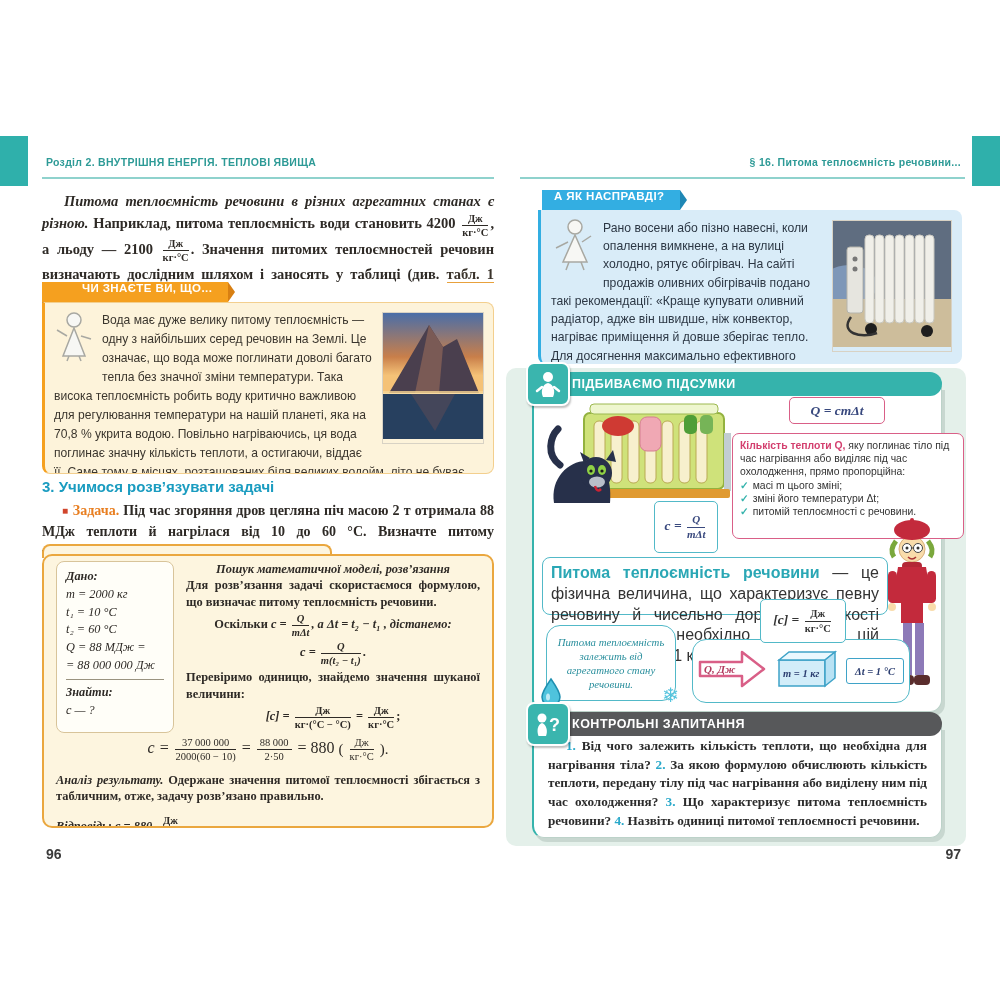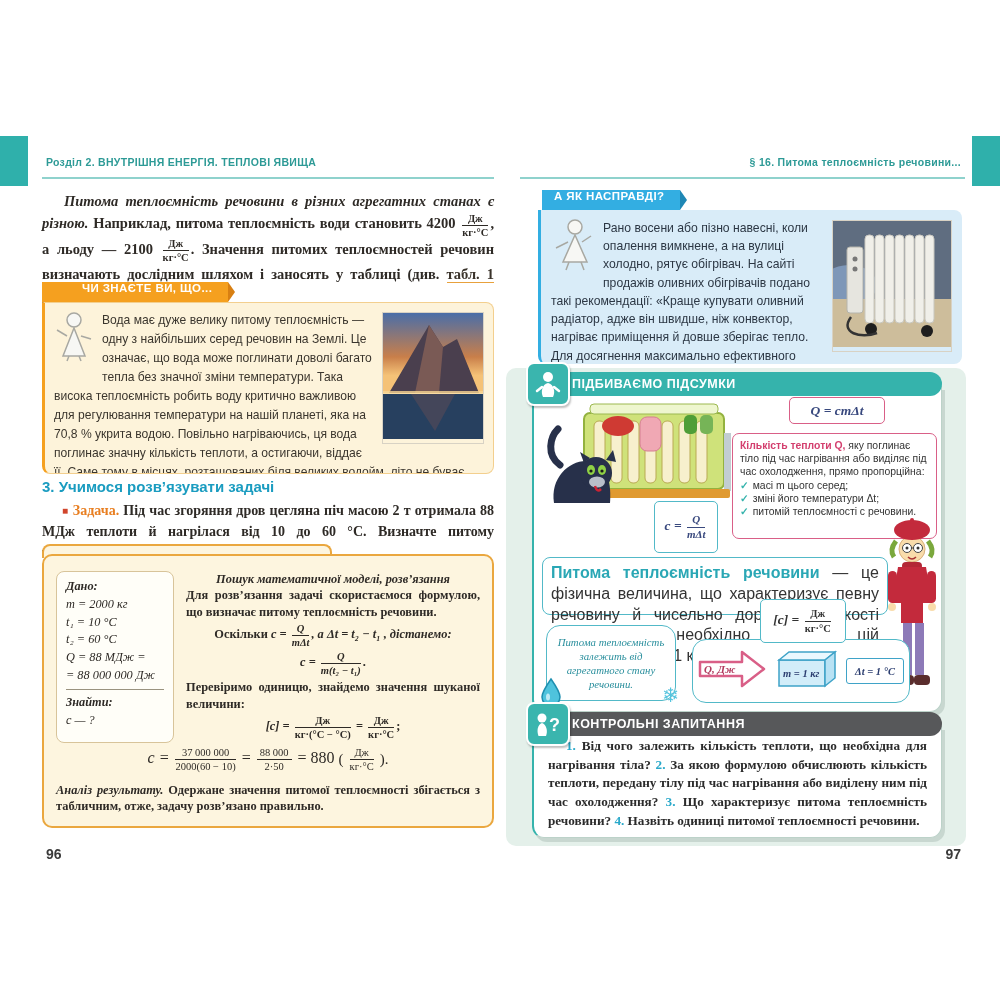--- a/index.html
+++ b/index.html
@@ -45,21 +45,21 @@
   .photo-float { float:right; margin:2px 0 2px 8px; border:1px solid #d8d2c4; }
 
   .section-title { position:absolute; top:338px; left:0; font:bold 15px "Liberation Sans",sans-serif; color:#1a9cc0; }
   .task { position:absolute; top:360px; left:0; width:100%;
           font-family:"Liberation Serif",serif; font-weight:700; font-size:14px; line-height:1.5;
           color:#2e2a26; text-align:justify; text-indent:20px; }
   .sq { color:#d1452c; font-size:10px; vertical-align:1px; }
   .task-label { color:#e87e20; }
 
   .sol-box { position:absolute; top:414px; left:0; width:452px; height:274px;
-             background:#fdf5df; border:2px solid #eaa73f; border-radius:10px; padding:15px 12px;
+             background:#fdf5df; border:2px solid #eaa73f; border-radius:10px; padding:5px 12px;
              font-family:"Liberation Serif",serif; color:#2e2a26; overflow:hidden; }
   .sol-tab { position:absolute; top:404px; left:0; width:290px; height:14px; background:#fdf5df;
              border:2px solid #eaa73f; border-bottom:none; border-radius:8px 8px 0 0; }
   .sol-top { display:flex; gap:12px; }
   .given-box { flex:0 0 118px; background:#fffef8; border:1.5px solid #d8c49a; border-radius:8px;
                padding:6px 9px; font-size:12.3px; line-height:1.45; font-style:italic; }
   .given-box .lbl { font-weight:700; }
   .given-box hr { border:none; border-top:1px solid #9a937f; margin:4px 0; }
   .sol-right { flex:1; font-size:12.4px; line-height:1.32; font-weight:700; text-align:justify; }
   .model-title { font-style:italic; text-align:center; text-indent:0; }
@@ -97,21 +97,21 @@
   .summary-box { top:246px; height:326px; }
   .quest-box { top:586px; height:112px; padding:10px 14px; }
 
   .abs { position:absolute; }
   .fbox { border-radius:5px; background:#fff; display:flex; align-items:center; justify-content:center;
           font-family:"Liberation Serif",serif; }
   .fbox.pink { border:1.6px solid #d95f87; }
   .fbox.teal2 { border:1.6px solid #52b9c8; }
   .formula { font-style:italic; font-weight:700; color:#39497e; font-size:13.5px; }
 
-  .heat-box { left:198px; top:46px; width:205px; height:106px; border:1.6px solid #d95f87; border-radius:7px;
+  .heat-box { left:198px; top:46px; width:232px; height:106px; border:1.6px solid #d95f87; border-radius:7px;
               background:#fff; padding:5px 7px; font-size:10.4px; line-height:1.27; color:#333; }
   .heat-lead { color:#d33f6e; font-weight:700; }
   .check-item { display:flex; gap:4px; }
   .check-mark { color:#35b3ac; font-weight:700; }
 
   .def-box { left:8px; top:170px; width:346px; height:58px; border:1.6px solid #52b9c8; border-radius:8px;
              background:#fff; padding:5px 8px; font-size:16px; line-height:1.3; color:#333; text-align:justify; }
   .def-lead { color:#2aa7b5; font-weight:700; }
 
   .unit-box { left:226px; top:212px; width:86px; height:44px; z-index:4; }
@@ -336,21 +336,21 @@
       </span>
 
       <div class="abs fbox pink" style="left:255px; top:10px; width:96px; height:27px;">
         <span class="formula">Q = cmΔt</span>
       </div>
 
       <div class="abs heat-box">
         <span class="heat-lead">Кількість теплоти Q,</span><span> яку поглинає тіло під час нагрівання або виділяє під час охолодження, прямо пропорційна:</span>
         <div class="check-item">
             <span class="check-mark">✓</span>
-            <span>масі m цього серед;</span>
+            <span>масі m цього зміні;</span>
           </div>
         <div class="check-item">
             <span class="check-mark">✓</span>
             <span>зміні його температури Δt;</span>
           </div>
         <div class="check-item">
             <span class="check-mark">✓</span>
             <span>питомій теплоємності c речовини.</span>
           </div>
       </div>

